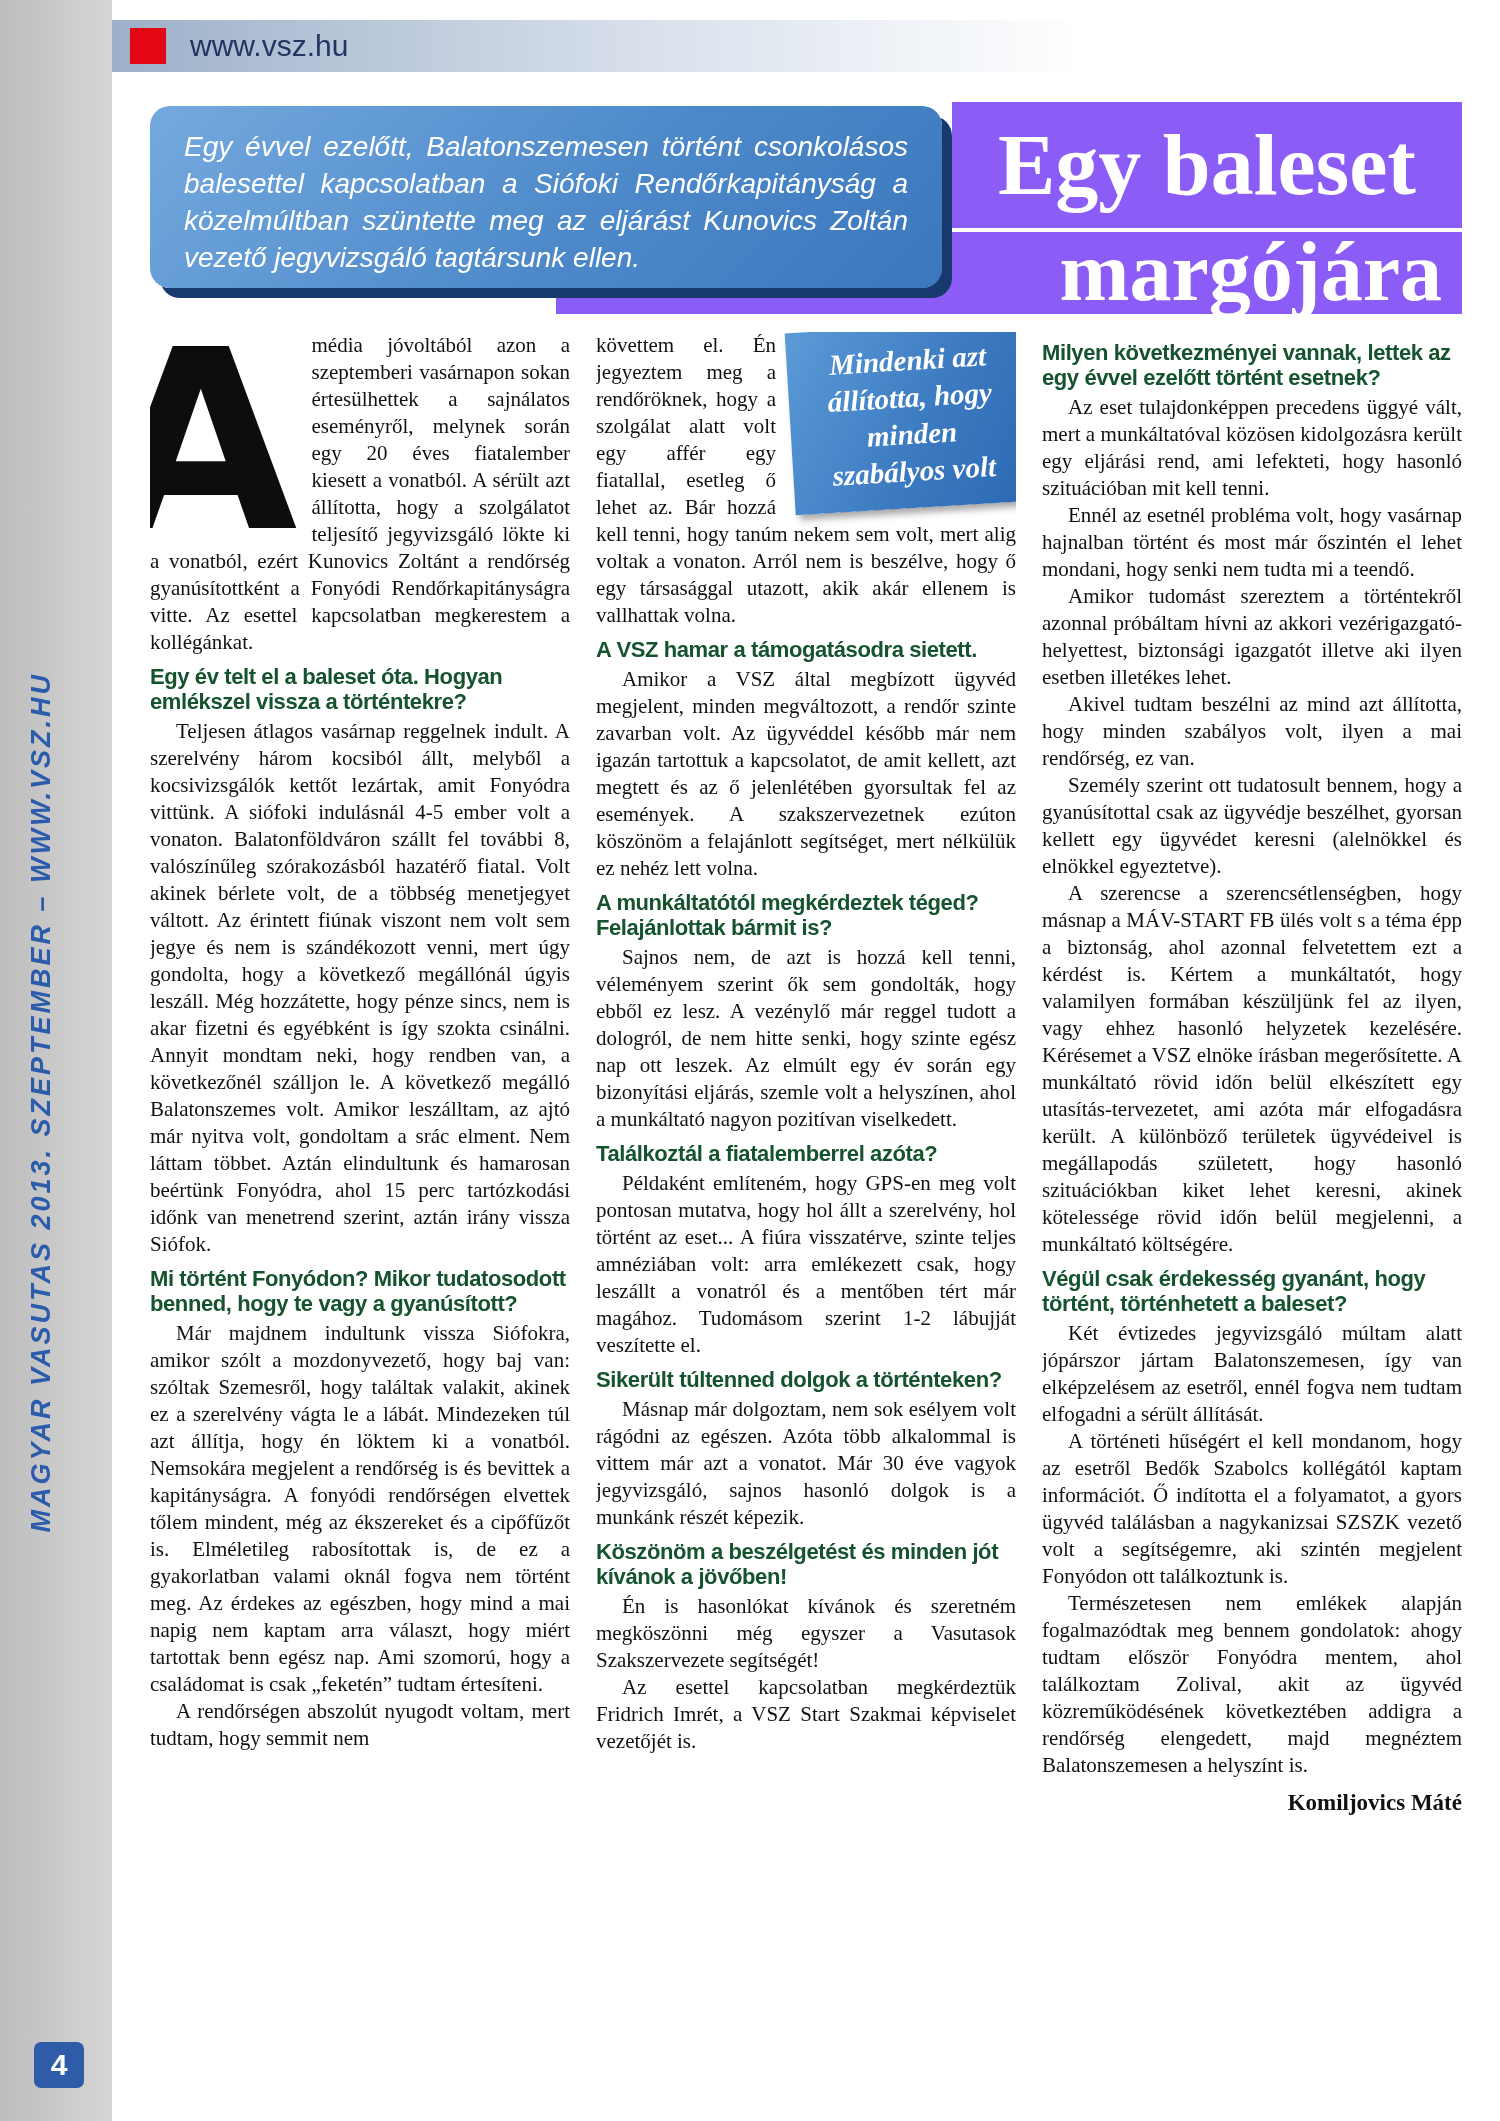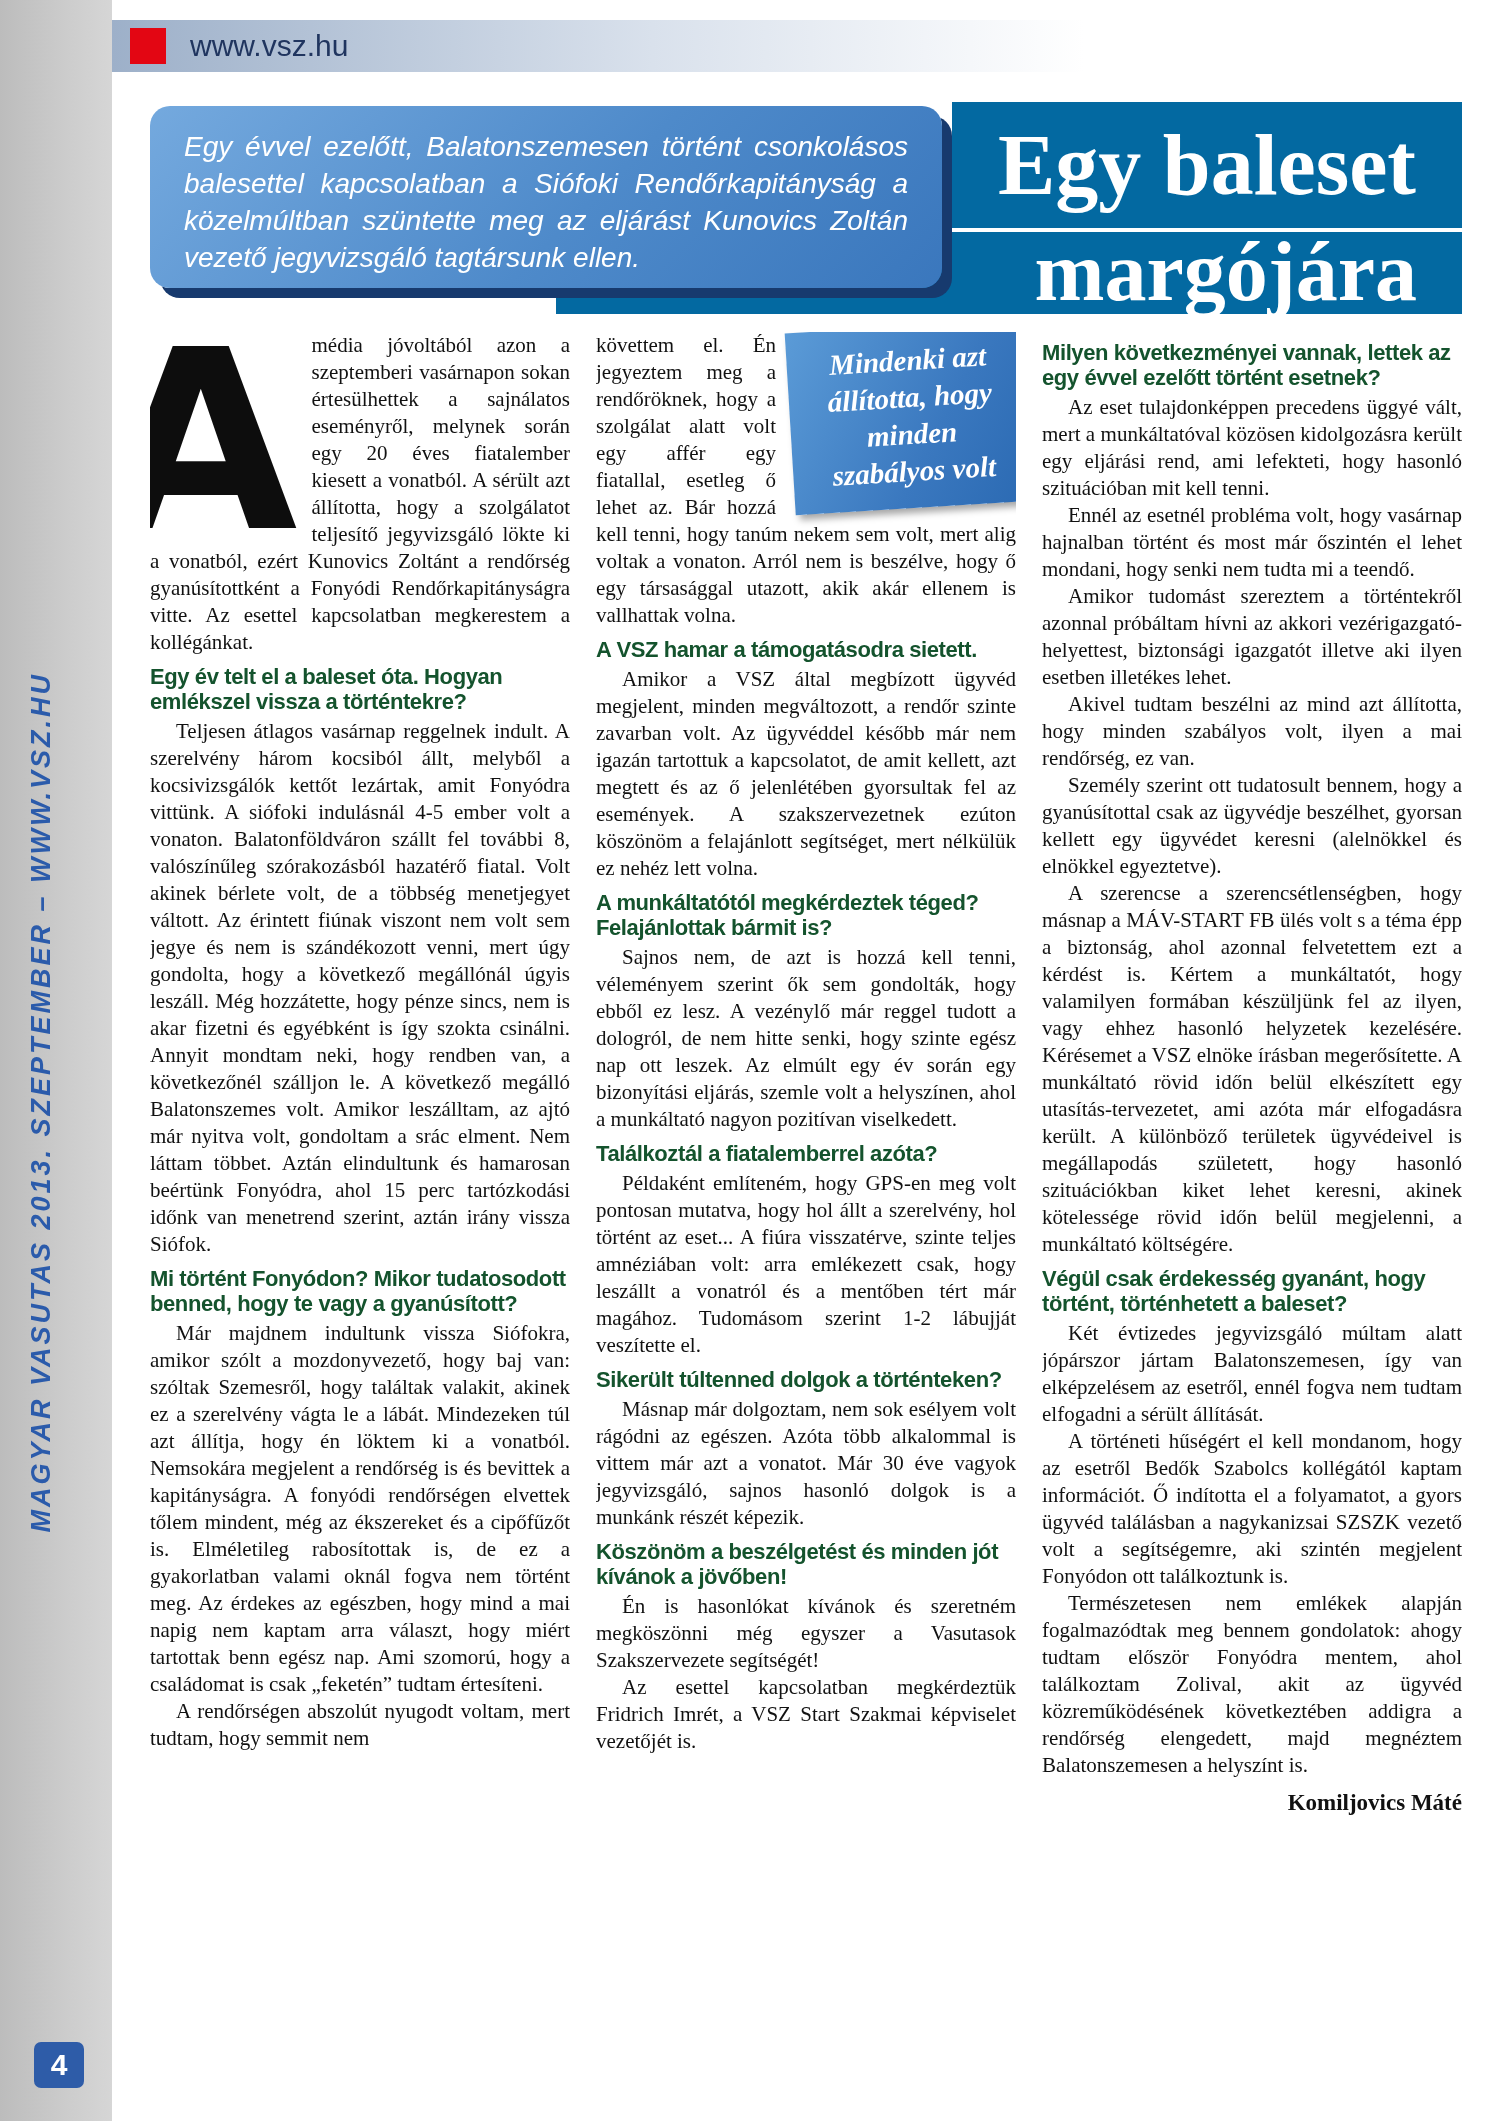--- a/index.html
+++ b/index.html
@@ -32,29 +32,29 @@
     background:linear-gradient(to right,#9db0c9 0%, #d9e1ec 40%, #ffffff 72%);
     display:flex; align-items:center;
   }
   .red-square { width:36px; height:36px; background:#e30613; margin-left:18px; }
   .header-url {
     margin-left:24px; font-family:"Liberation Sans", sans-serif;
     font-size:30px; color:#20355f;
   }
 
   
-  .title-bar { position:absolute; background:#0369a1; z-index:1; }
+  .title-bar { position:absolute; background:#8b5cf6; z-index:1; }
   .title-bar-1 { left:952px; top:102px; width:510px; height:126px; }
   .title-bar-2 { left:556px; top:232px; width:906px; height:82px; }
   .title-text {
     display:block; color:#fff; font-family:"Liberation Serif", serif;
     font-weight:bold;
   }
   .t1 { font-size:86px; line-height:126px; text-align:center; }
-  .t2 { font-size:84px; line-height:80px; text-align:right; padding-right:45px; }
+  .t2 { font-size:84px; line-height:80px; text-align:right; padding-right:20px; }
 
   
   .lead {
     position:absolute; left:150px; top:106px; width:792px; height:182px;
     background:linear-gradient(135deg,#74a9de 0%, #4e8aca 55%, #3a77bd 100%);
     border-radius:20px; box-shadow:10px 10px 0 #173a6e; z-index:2;
     box-sizing:border-box; padding:22px 34px;
   }
   .lead-text {
     margin:0; color:#fff; font-family:"Liberation Sans", sans-serif;

